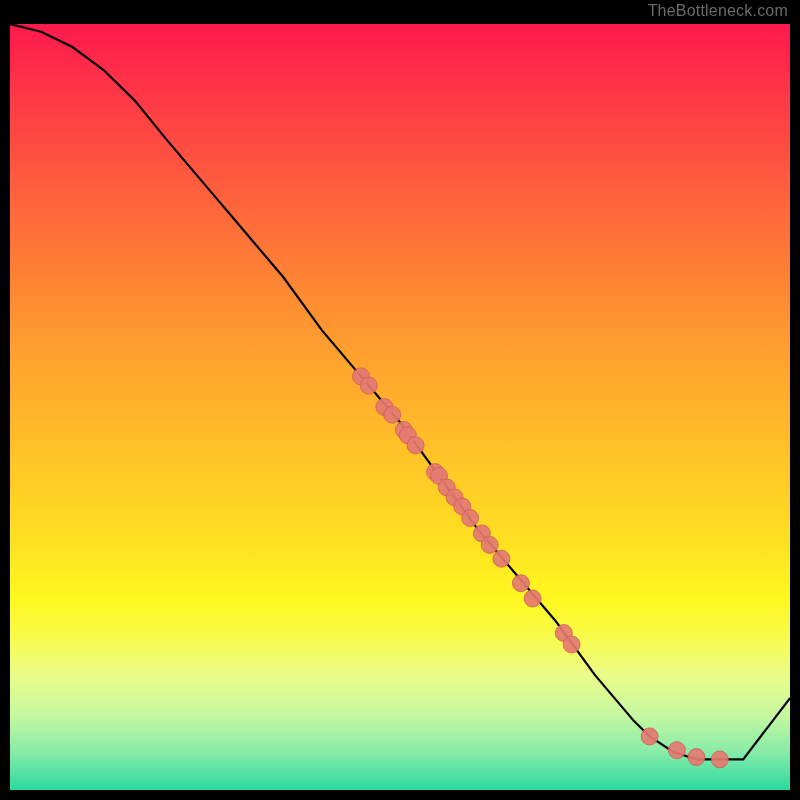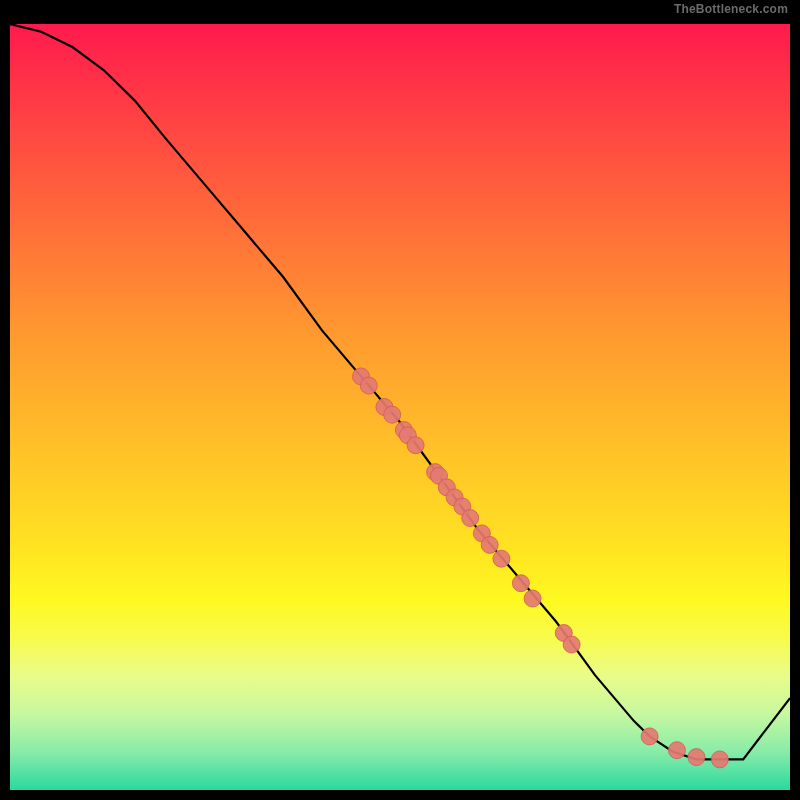--- a/index.html
+++ b/index.html
@@ -34,22 +34,22 @@
       #eafc88 85%,
       #c8f8a0 90%,
       #88eca8 95%,
       #2bd9a0 100%
     );
   }
   .watermark {
     position: absolute;
     top: 2px;
     right: 12px;
-    font-size: 12px;
-    font-weight: bold;
+    font-size: 16px;
+    font-weight: normal;
     color: #6a6a6a;
     letter-spacing: 0.2px;
   }
   svg.curve {
     position: absolute;
     left: 0;
     top: 0;
     width: 100%;
     height: 100%;
   }

